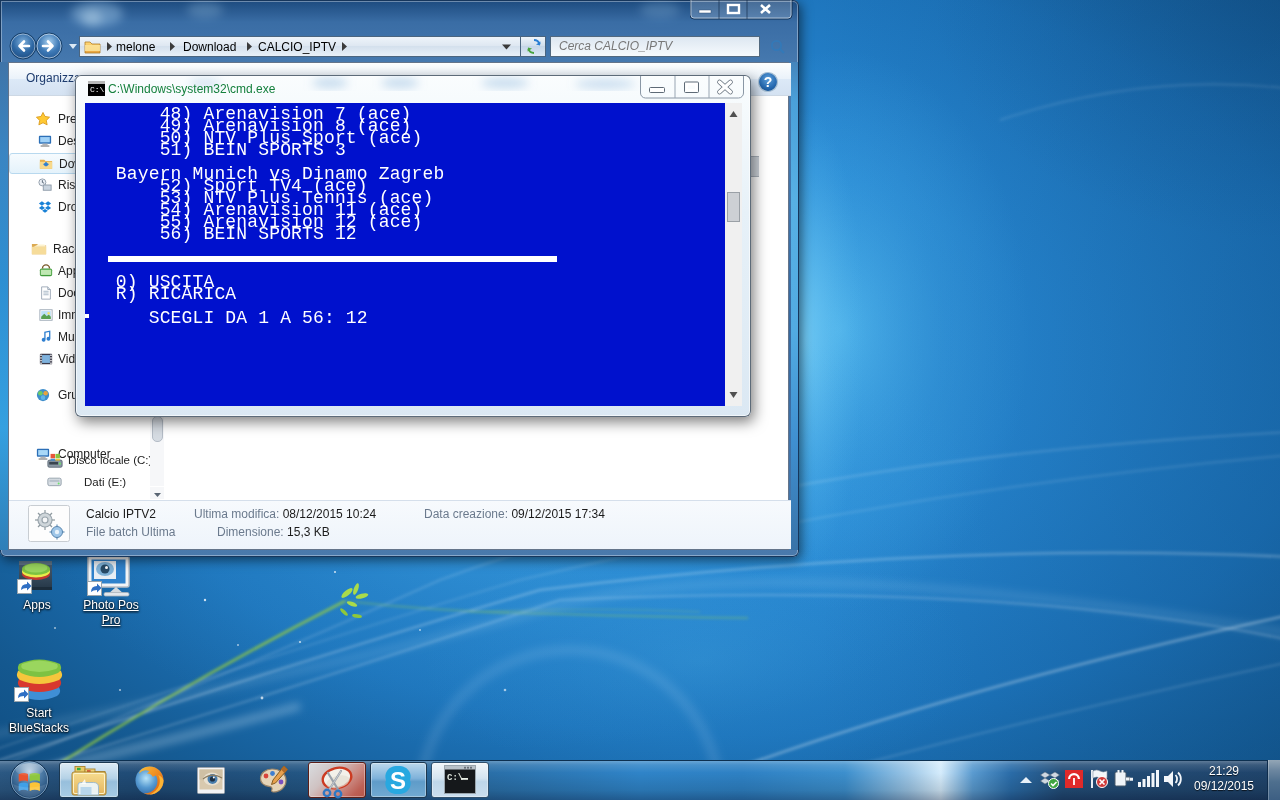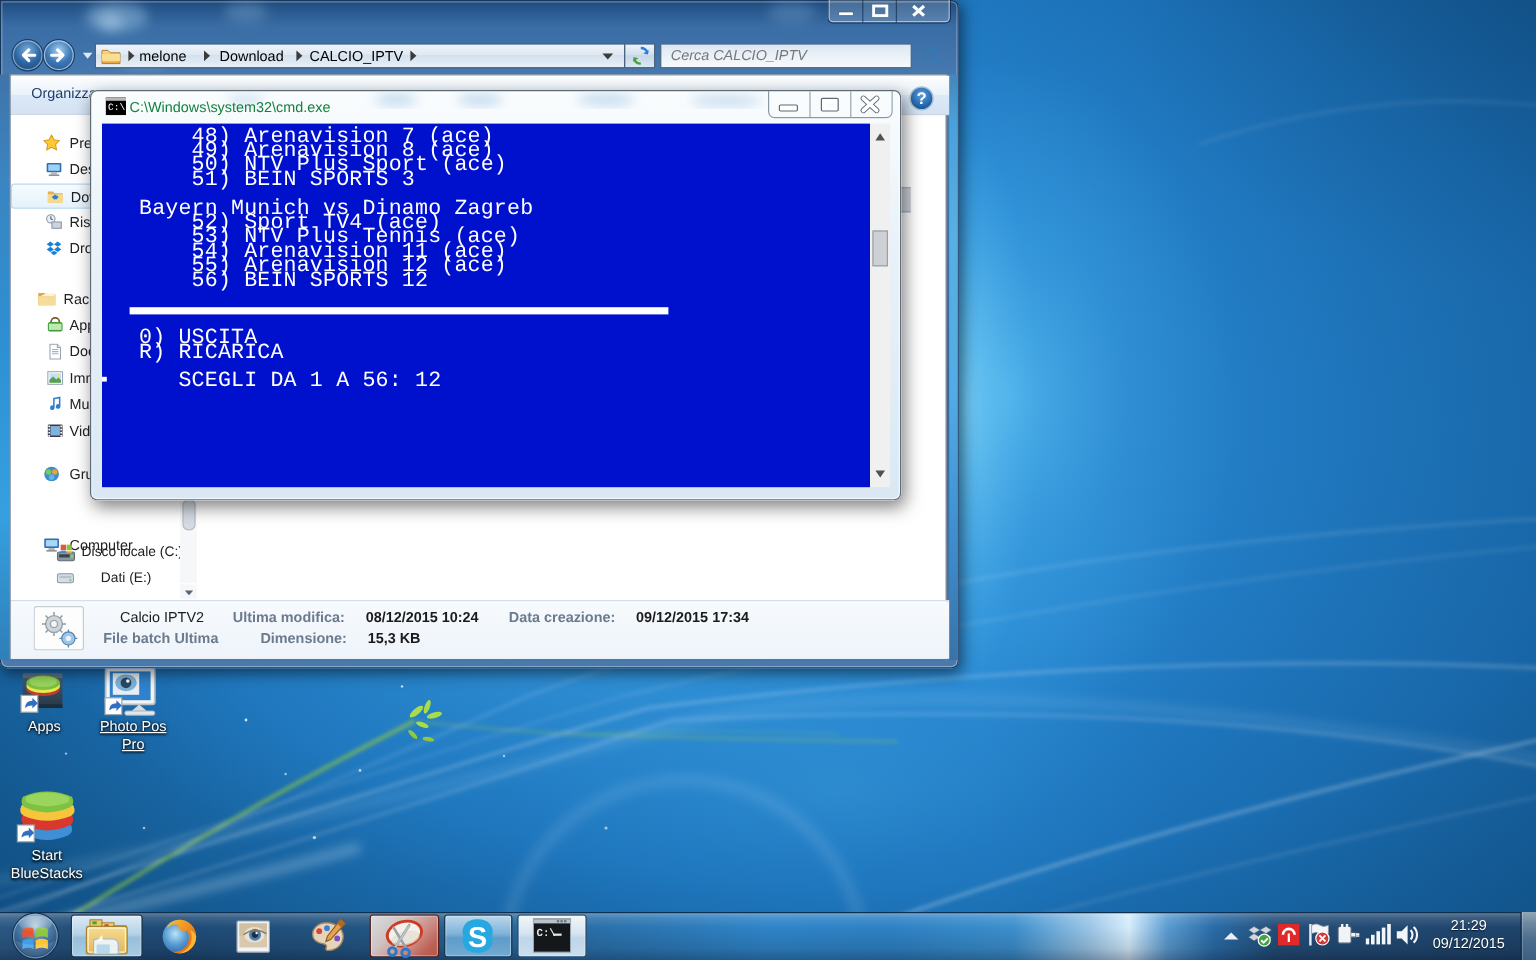--- a/index.html
+++ b/index.html
@@ -31,22 +31,22 @@
 
 #sidebar{position:absolute;left:9px;top:96px;width:141px;height:404px;background:#fff;font-size:12px;color:#222;}
 .sbitem{position:absolute;left:0;width:141px;height:21px;line-height:21px;white-space:nowrap;}
 .sbitem .ic{position:absolute;width:14px;height:14px;top:3px;}
 .sbitem .tx{position:absolute;top:0;}
 #sbscroll{position:absolute;left:150px;top:96px;width:14px;height:390px;background:#f6f7f9;}
 #sbthumb{position:absolute;left:151.5px;top:416px;width:11px;height:26px;background:#d5dbe2;border:1px solid #b4bcc6;border-radius:5px;}
 
 #detpane{position:absolute;left:9px;top:500px;width:782px;height:49px;
   background:linear-gradient(180deg,#f7fafd,#eef4fb);border-top:1px solid #d5dfeb;}
-.dgrey{color:#6b7a8d;font-size:12px;font-weight:bold;}
-.dblack{color:#1b1b1b;font-size:12px;margin-left:14px;}
+.dgrey{color:#6b7a8d;font-size:12px;}
+.dblack{color:#1b1b1b;font-size:12px;}
 
 #cmdwin{position:absolute;left:75px;top:75px;width:676px;height:342px;border-radius:6px;
   background:linear-gradient(180deg,#fafdfe 0%,#e7f1f8 40%,#dbe8f3 100%);
   box-shadow:0 0 0 1px #5d6b79 inset,0 0 0 2px rgba(255,255,255,.6) inset,3px 5px 14px rgba(0,0,0,.5);}
 #cmdtitle{position:absolute;left:108px;top:82px;font-size:12px;color:#15803d;}
 #console{position:absolute;left:85px;top:103px;width:640px;height:303px;background:#0011cd;}
 #consthumb{position:absolute;left:727px;top:192px;width:13px;height:30px;background:#cdd0d4;border:1px solid #9aa0a6;}
 #constext{position:absolute;left:83px;top:108px;width:640px;margin:0;
   font-family:"Liberation Mono",monospace;font-weight:normal;font-size:18px;
   line-height:12px;color:#fff;letter-spacing:0.15px;}

